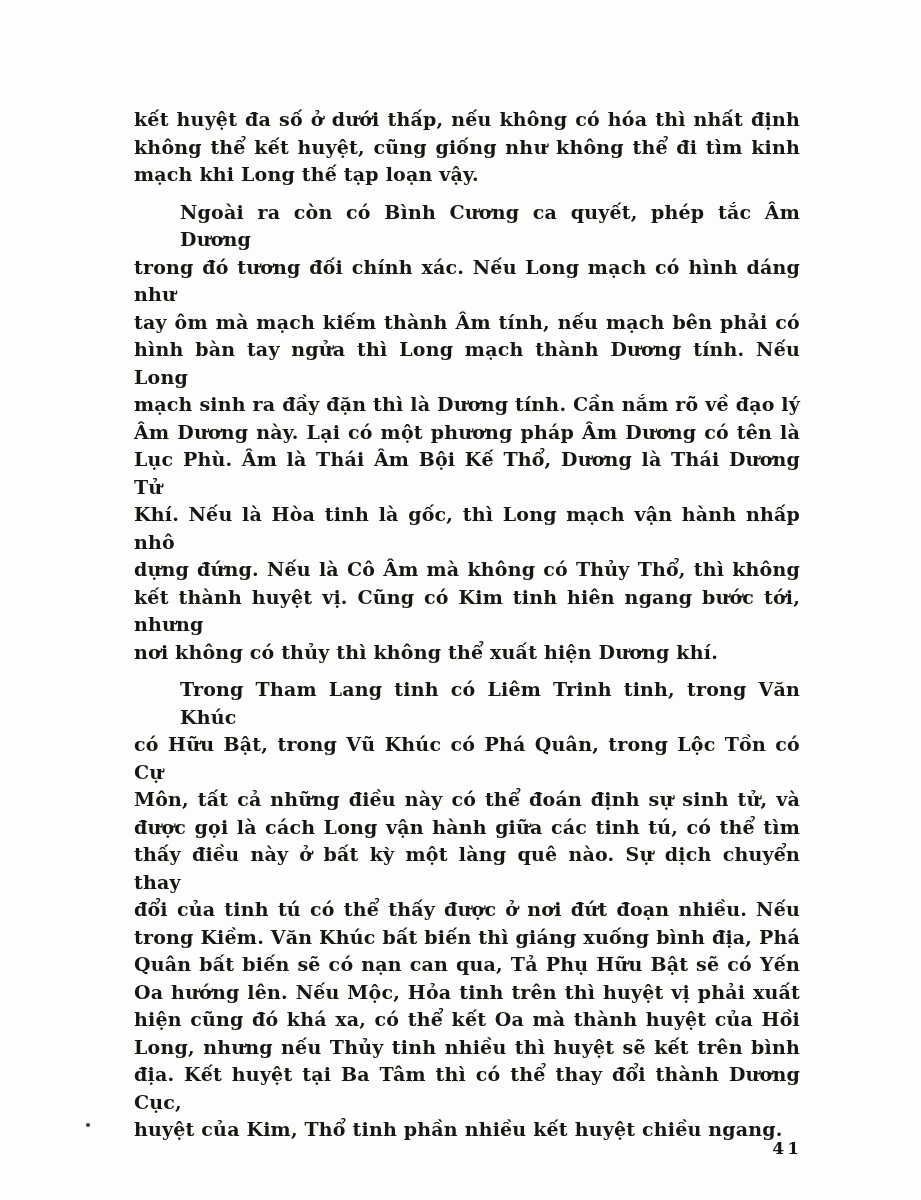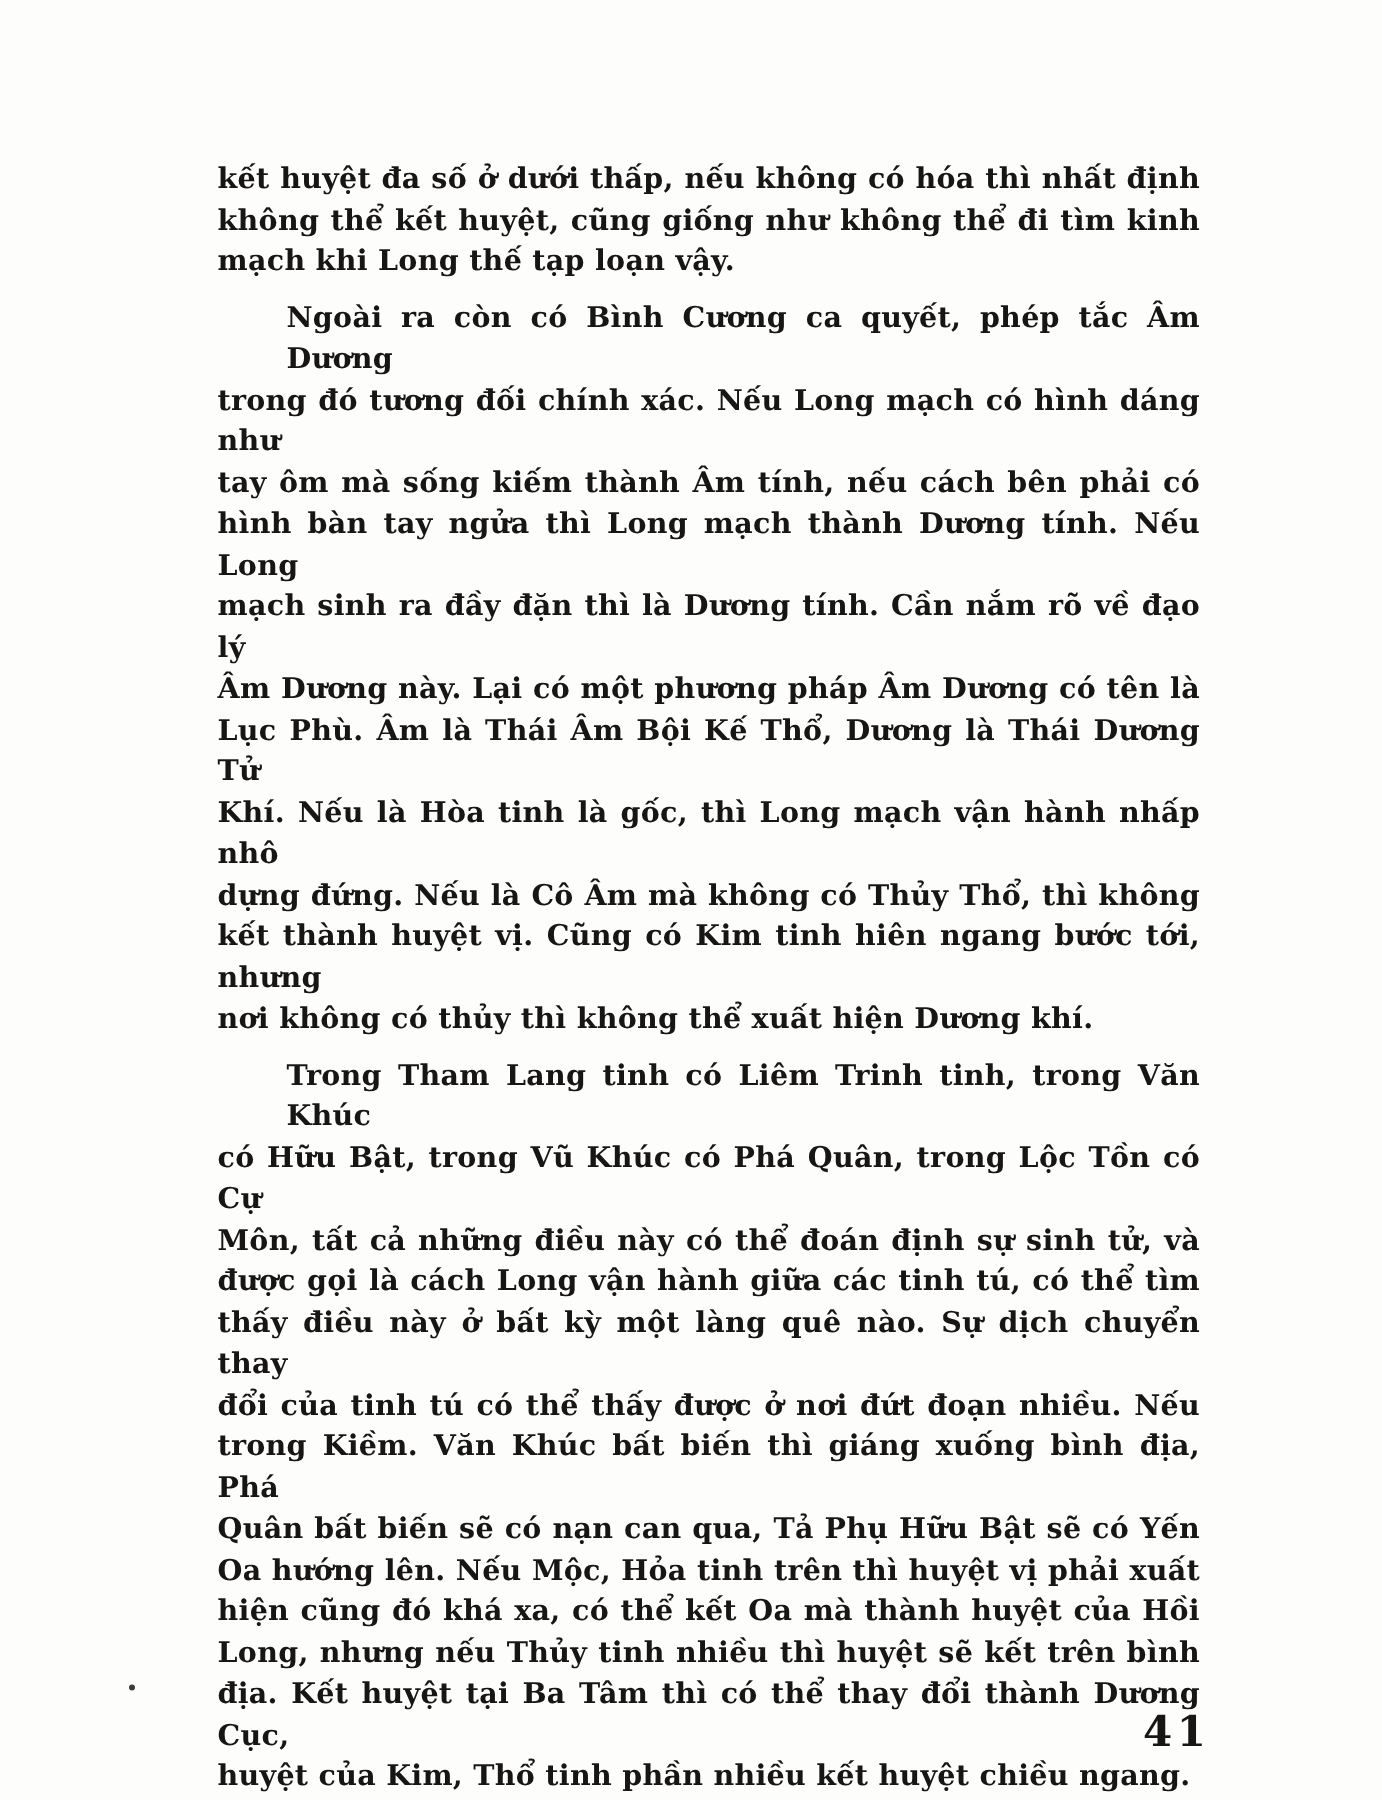--- a/index.html
+++ b/index.html
@@ -16,31 +16,31 @@
   .text-block {
     position: absolute;
     left: 130px;
     top: 106px;
     width: 670px;
     font-size: 19px;
     font-weight: bold;
     line-height: 27.5px;
     letter-spacing: 0.2px;
   }
-  .para { margin: 0 0 10px 15px; }
+  .para { margin: 0 0 10px 4px; }
   .line { text-align: justify; }
   .line.justify { text-align-last: justify; }
   .line.last { text-align-last: left; }
   .line.first-indent { padding-left: 46px; }
   .page-number {
     position: absolute;
     left: 762px;
     top: 1138px;
     width: 40px;
-    font-size: 28px;
+    font-size: 17px;
     font-weight: bold;
     letter-spacing: 3px;
     text-align: right;
   }
   .ink-speck {
     position: absolute;
     left: 86px;
     top: 1123px;
     width: 4px;
     height: 4px;
@@ -54,21 +54,21 @@
 <div class="page">
   <div class="text-block">
       <div class="para">
         <div class="line justify">kết huyệt đa số ở dưới thấp, nếu không có hóa thì nhất định</div>
         <div class="line justify">không thể kết huyệt, cũng giống như không thể đi tìm kinh</div>
         <div class="line last">mạch khi Long thế tạp loạn vậy.</div>
       </div>
       <div class="para">
         <div class="line justify first-indent">Ngoài ra còn có Bình Cương ca quyết, phép tắc Âm Dương</div>
         <div class="line justify">trong đó tương đối chính xác. Nếu Long mạch có hình dáng như</div>
-        <div class="line justify">tay ôm mà sống kiếm thành Âm tính, nếu cách bên phải có</div>
+        <div class="line justify">tay ôm mà mạch kiếm thành Âm tính, nếu mạch bên phải có</div>
         <div class="line justify">hình bàn tay ngửa thì Long mạch thành Dương tính. Nếu Long</div>
         <div class="line justify">mạch sinh ra đầy đặn thì là Dương tính. Cần nắm rõ về đạo lý</div>
         <div class="line justify">Âm Dương này. Lại có một phương pháp Âm Dương có tên là</div>
         <div class="line justify">Lục Phù. Âm là Thái Âm Bội Kế Thổ, Dương là Thái Dương Tử</div>
         <div class="line justify">Khí. Nếu là Hòa tinh là gốc, thì Long mạch vận hành nhấp nhô</div>
         <div class="line justify">dựng đứng. Nếu là Cô Âm mà không có Thủy Thổ, thì không</div>
         <div class="line justify">kết thành huyệt vị. Cũng có Kim tinh hiên ngang bước tới, nhưng</div>
         <div class="line last">nơi không có thủy thì không thể xuất hiện Dương khí.</div>
       </div>
       <div class="para">

